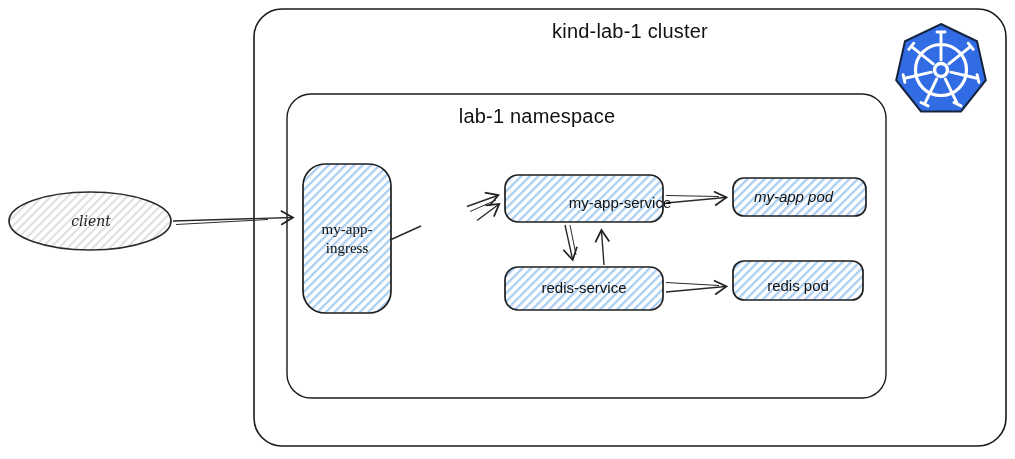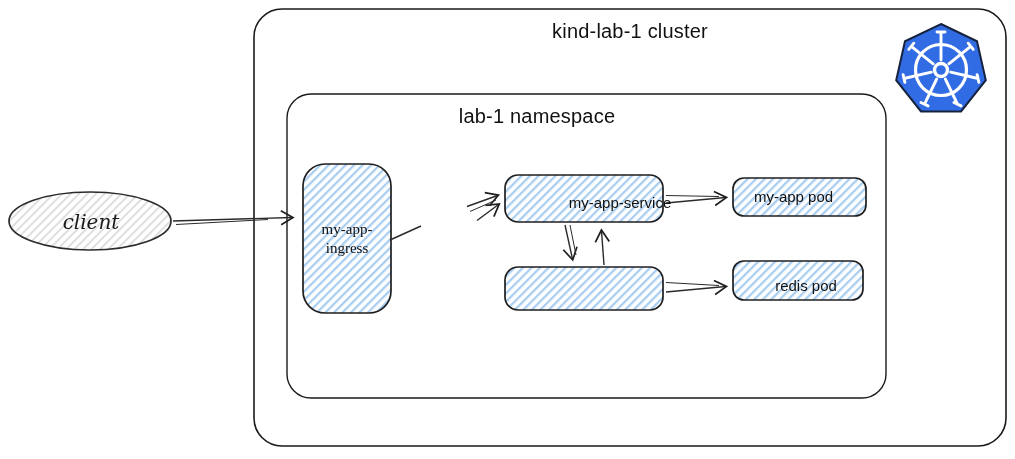--- a/index.html
+++ b/index.html
@@ -34,26 +34,26 @@
     pointer-events: none;
   }
   .lbl.title {
     font-size: 20px;
     letter-spacing: 0.2px;
   }
   .cluster-title   { left: 253px; top: 21px;  width: 754px; height: 20px; }
   .namespace-title { left: 287px; top: 106px; width: 500px; height: 20px; }
   .client-label    { left: 10px;  top: 194px; width: 162px; height: 56px;
                      font-family: "DejaVu Serif", serif; font-style: italic;
-                     font-size: 20px; color: #1b1b1b; }
+                     font-size: 14px; color: #1b1b1b; }
   .ingress-label       { left: 305px; top: 166px; width: 84px;  height: 145px; font-family: Liberation Serif, serif; }
   .myapp-service-label { left: 505px; top: 175px; width: 158px; height: 57px; margin-left: 36px; }
-  .myapp-pod-label     { left: 733px; top: 178px; width: 121px; height: 38px; }
+  .myapp-pod-label     { left: 733px; top: 178px; width: 121px; height: 38px; font-style: italic; }
   .redis-service-label { left: 505px; top: 267px; width: 158px; height: 43px; }
-  .redis-pod-label     { left: 733px; top: 261px; width: 130px; height: 51px; padding-left: 8px; }
+  .redis-pod-label     { left: 733px; top: 261px; width: 130px; height: 51px; }
   .routing-rule-label  { left: 412px; top: 201px; width: 64px;  height: 38px; }
 </style>
 </head>
 <body>
 
 <div class="canvas">
 
   <svg class="layer" viewBox="0 0 1015 459">
     <defs>
       <pattern id="hatchBlue" patternUnits="userSpaceOnUse" width="6" height="6" patternTransform="rotate(-45)">
@@ -121,17 +121,18 @@
   <div class="lbl title namespace-title">lab-1 namespace</div>
 
   <div class="lbl client-label">client</div>
 
   <div class="lbl ingress-label">my-app-ingress</div>
 
   <div class="lbl myapp-service-label">my-app-service</div>
 
   <div class="lbl myapp-pod-label">my-app pod</div>
 
+  <div class="lbl redis-service-label">redis-service</div>
 
   <div class="lbl redis-pod-label">redis pod</div>
 
 
 </div>
 
 </body></html>

